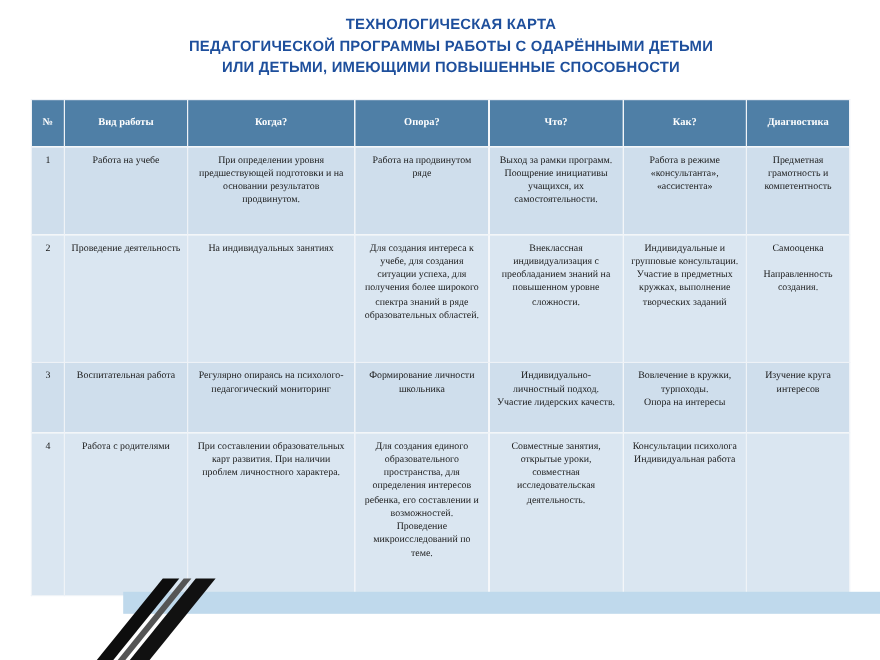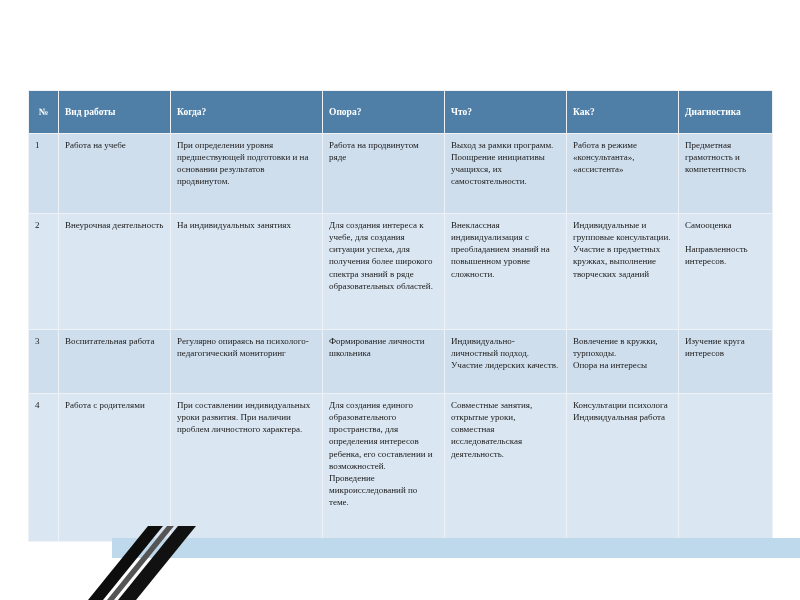--- a/index.html
+++ b/index.html
@@ -13,21 +13,21 @@
     font-family:"Liberation Sans", sans-serif;
     font-weight:bold;font-size:13.5px;line-height:1.45;
     color:#1E4F9C;white-space:pre-line;letter-spacing:.2px;
   }
   .table-wrap{position:absolute;left:28px;top:90px;width:744px;}
   table.program{
     border-collapse:collapse;table-layout:fixed;width:744px;
     font-size:9px;line-height:1.35;color:#1a1a1a;
   }
   table.program th, table.program td{
-    border:1px solid #eef2f7;vertical-align:top;text-align:left;
+    border:1px solid #eef2f7;vertical-align:top;text-align:center;
     padding:5px 6px;overflow:hidden;white-space:pre-line;
     word-wrap:break-word;
   }
   table.program thead th{
     background:#4F7FA6;color:#ffffff;font-weight:bold;
     font-size:9.5px;vertical-align:middle;height:32px;
   }
   table.program thead th.num{text-align:center;}
   td.num{text-align:center;}
   tr.odd td{background:#CFDEEC;}
@@ -40,20 +40,23 @@
     position:absolute;left:112px;top:538px;width:688px;height:20px;
     background:#BFD9EC;
   }
   .ribbons{position:absolute;left:0;top:0;width:800px;height:600px;pointer-events:none;}
 </style>
 </head>
 <body>
 
 <div class="slide">
 
+  <div class="slide-title">ТЕХНОЛОГИЧЕСКАЯ КАРТА
+ПЕДАГОГИЧЕСКОЙ ПРОГРАММЫ РАБОТЫ С ОДАРЁННЫМИ ДЕТЬМИ
+ИЛИ ДЕТЬМИ, ИМЕЮЩИМИ ПОВЫШЕННЫЕ СПОСОБНОСТИ</div>
 
   <div class="table-wrap">
     <table class="program">
       <colgroup>
         <col style="width:30px">
           <col style="width:112px">
           <col style="width:152px">
         <col style="width:122px">
           <col style="width:122px">
           <col style="width:112px">
@@ -75,43 +78,43 @@
           <td class="num">1</td>
           <td>Работа на учебе</td>
           <td>При определении уровня предшествующей подготовки и на основании результатов продвинутом.</td>
           <td>Работа на продвинутом ряде</td>
           <td>Выход за рамки программ. Поощрение инициативы учащихся, их самостоятельности.</td>
           <td>Работа в режиме «консультанта», «ассистента»</td>
           <td>Предметная грамотность и компетентность</td>
         </tr>
         <tr class="even hr2">
           <td class="num">2</td>
-          <td>Внеурочная деятельность</td>
+          <td>Проведение деятельность</td>
           <td>На индивидуальных занятиях</td>
           <td>Для создания интереса к учебе, для создания ситуации успеха, для получения более широкого спектра знаний в ряде образовательных областей.</td>
           <td>Внеклассная индивидуализация с преобладанием знаний на повышенном уровне сложности.</td>
           <td>Индивидуальные и групповые консультации. Участие в предметных кружках, выполнение творческих заданий</td>
           <td>Самооценка
 
-Направленность интересов.</td>
+Направленность создания.</td>
         </tr>
         <tr class="odd hr3">
           <td class="num">3</td>
           <td>Воспитательная работа</td>
           <td>Регулярно опираясь на психолого-педагогический мониторинг</td>
           <td>Формирование личности школьника</td>
           <td>Индивидуально-личностный подход. Участие лидерских качеств.</td>
           <td>Вовлечение в кружки, турпоходы.
 Опора на интересы</td>
           <td>Изучение круга интересов</td>
         </tr>
         <tr class="even hr4">
           <td class="num">4</td>
           <td>Работа с родителями</td>
-          <td>При составлении индивидуальных уроки развития. При наличии проблем личностного характера.</td>
+          <td>При составлении образовательных карт развития. При наличии проблем личностного характера.</td>
           <td>Для создания единого образовательного пространства, для определения интересов ребенка, его составлении и возможностей.
 Проведение микроисследований по теме.</td>
           <td>Совместные занятия, открытые уроки, совместная исследовательская деятельность.</td>
           <td>Консультации психолога
 Индивидуальная работа</td>
           <td></td>
         </tr>
       </tbody>
     </table>
   </div>

